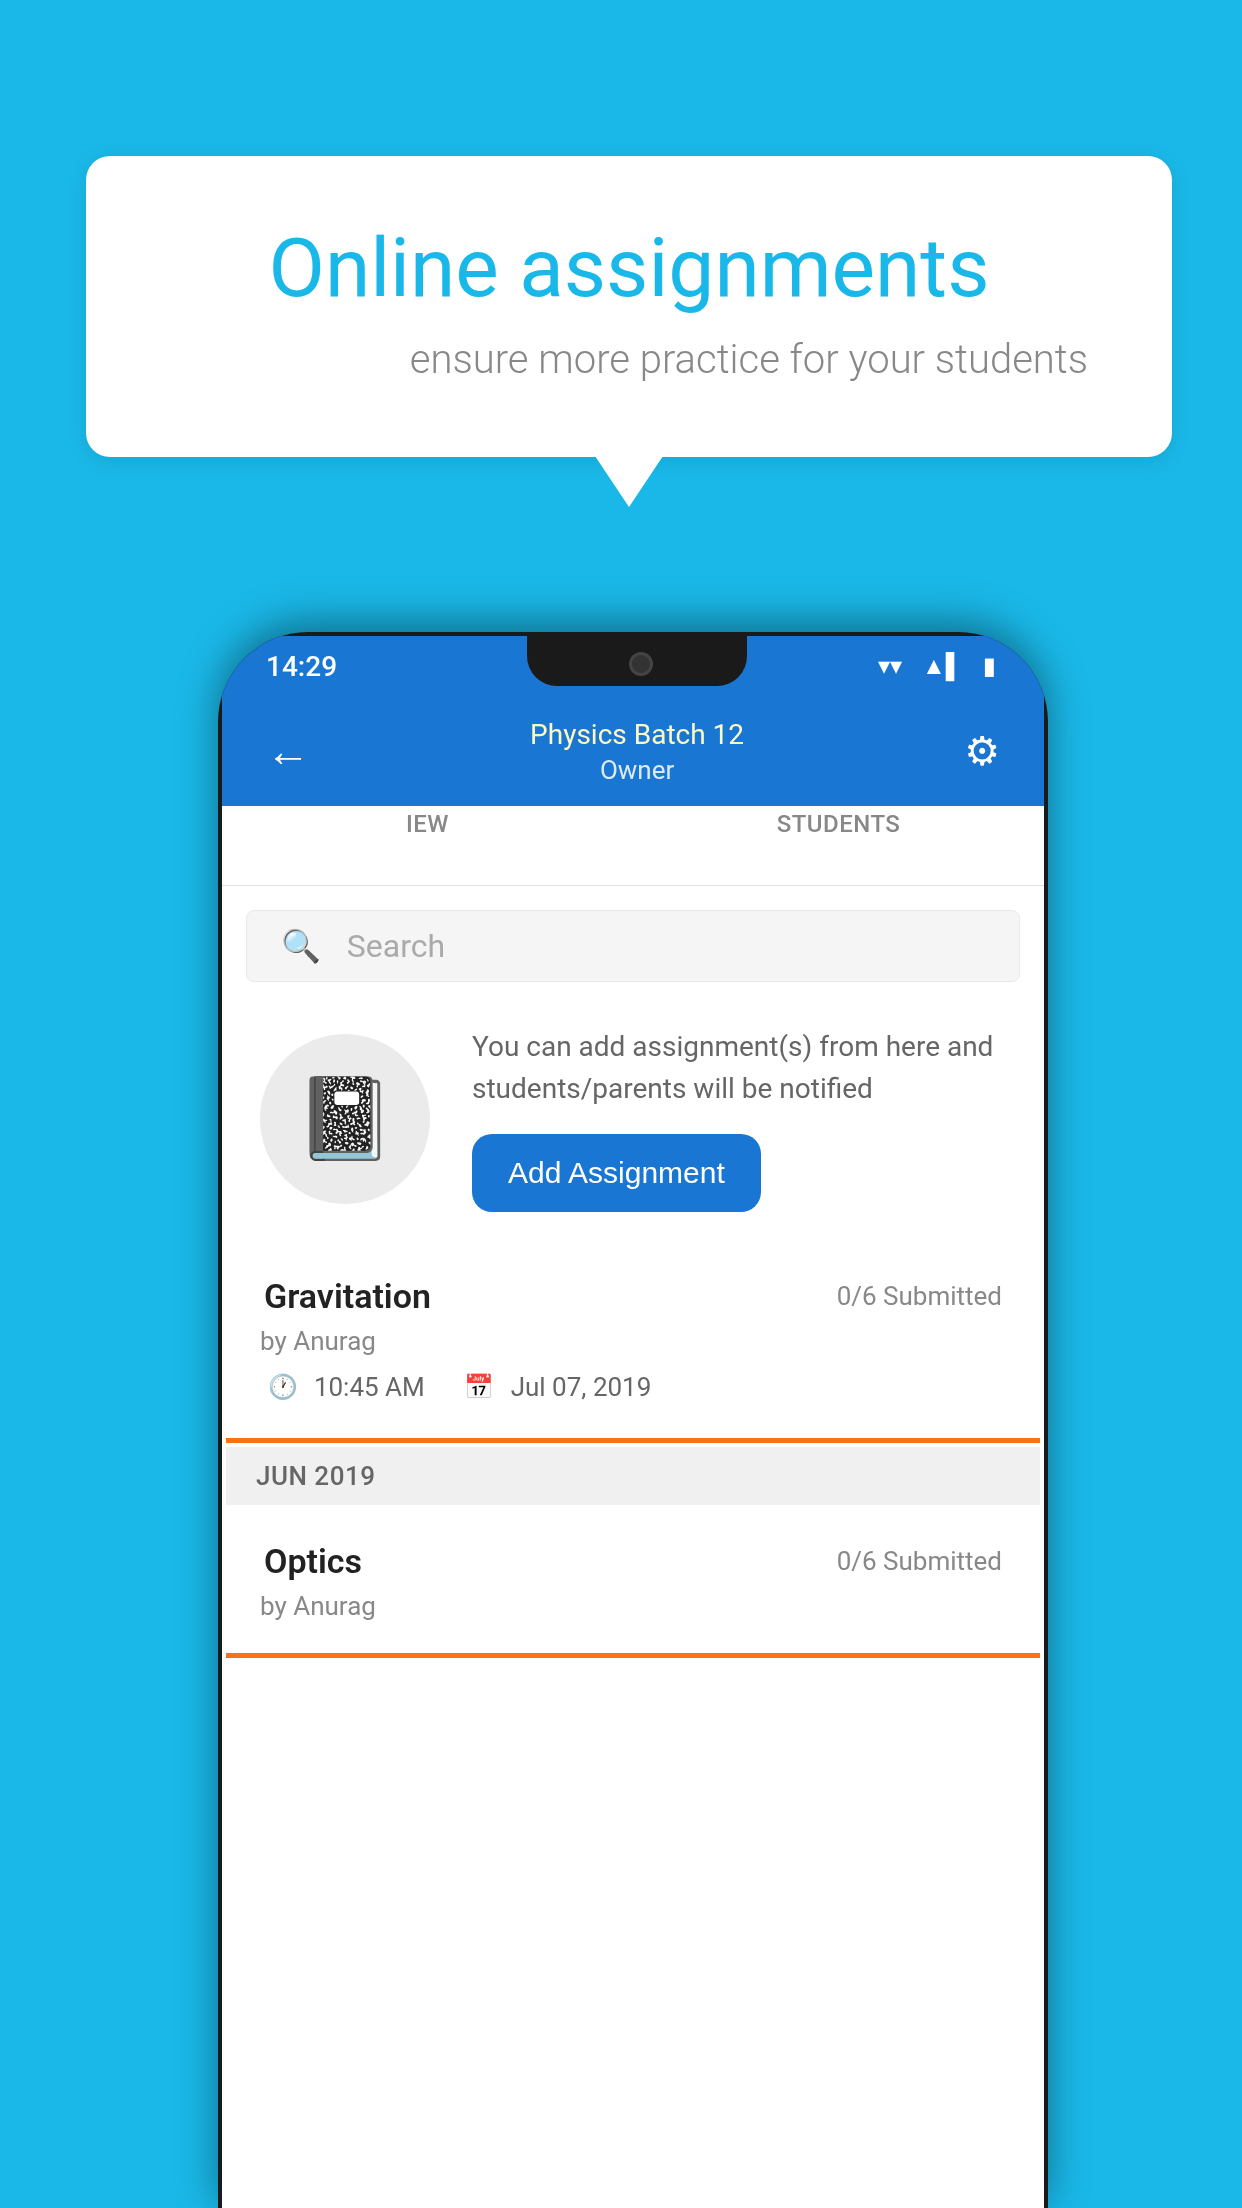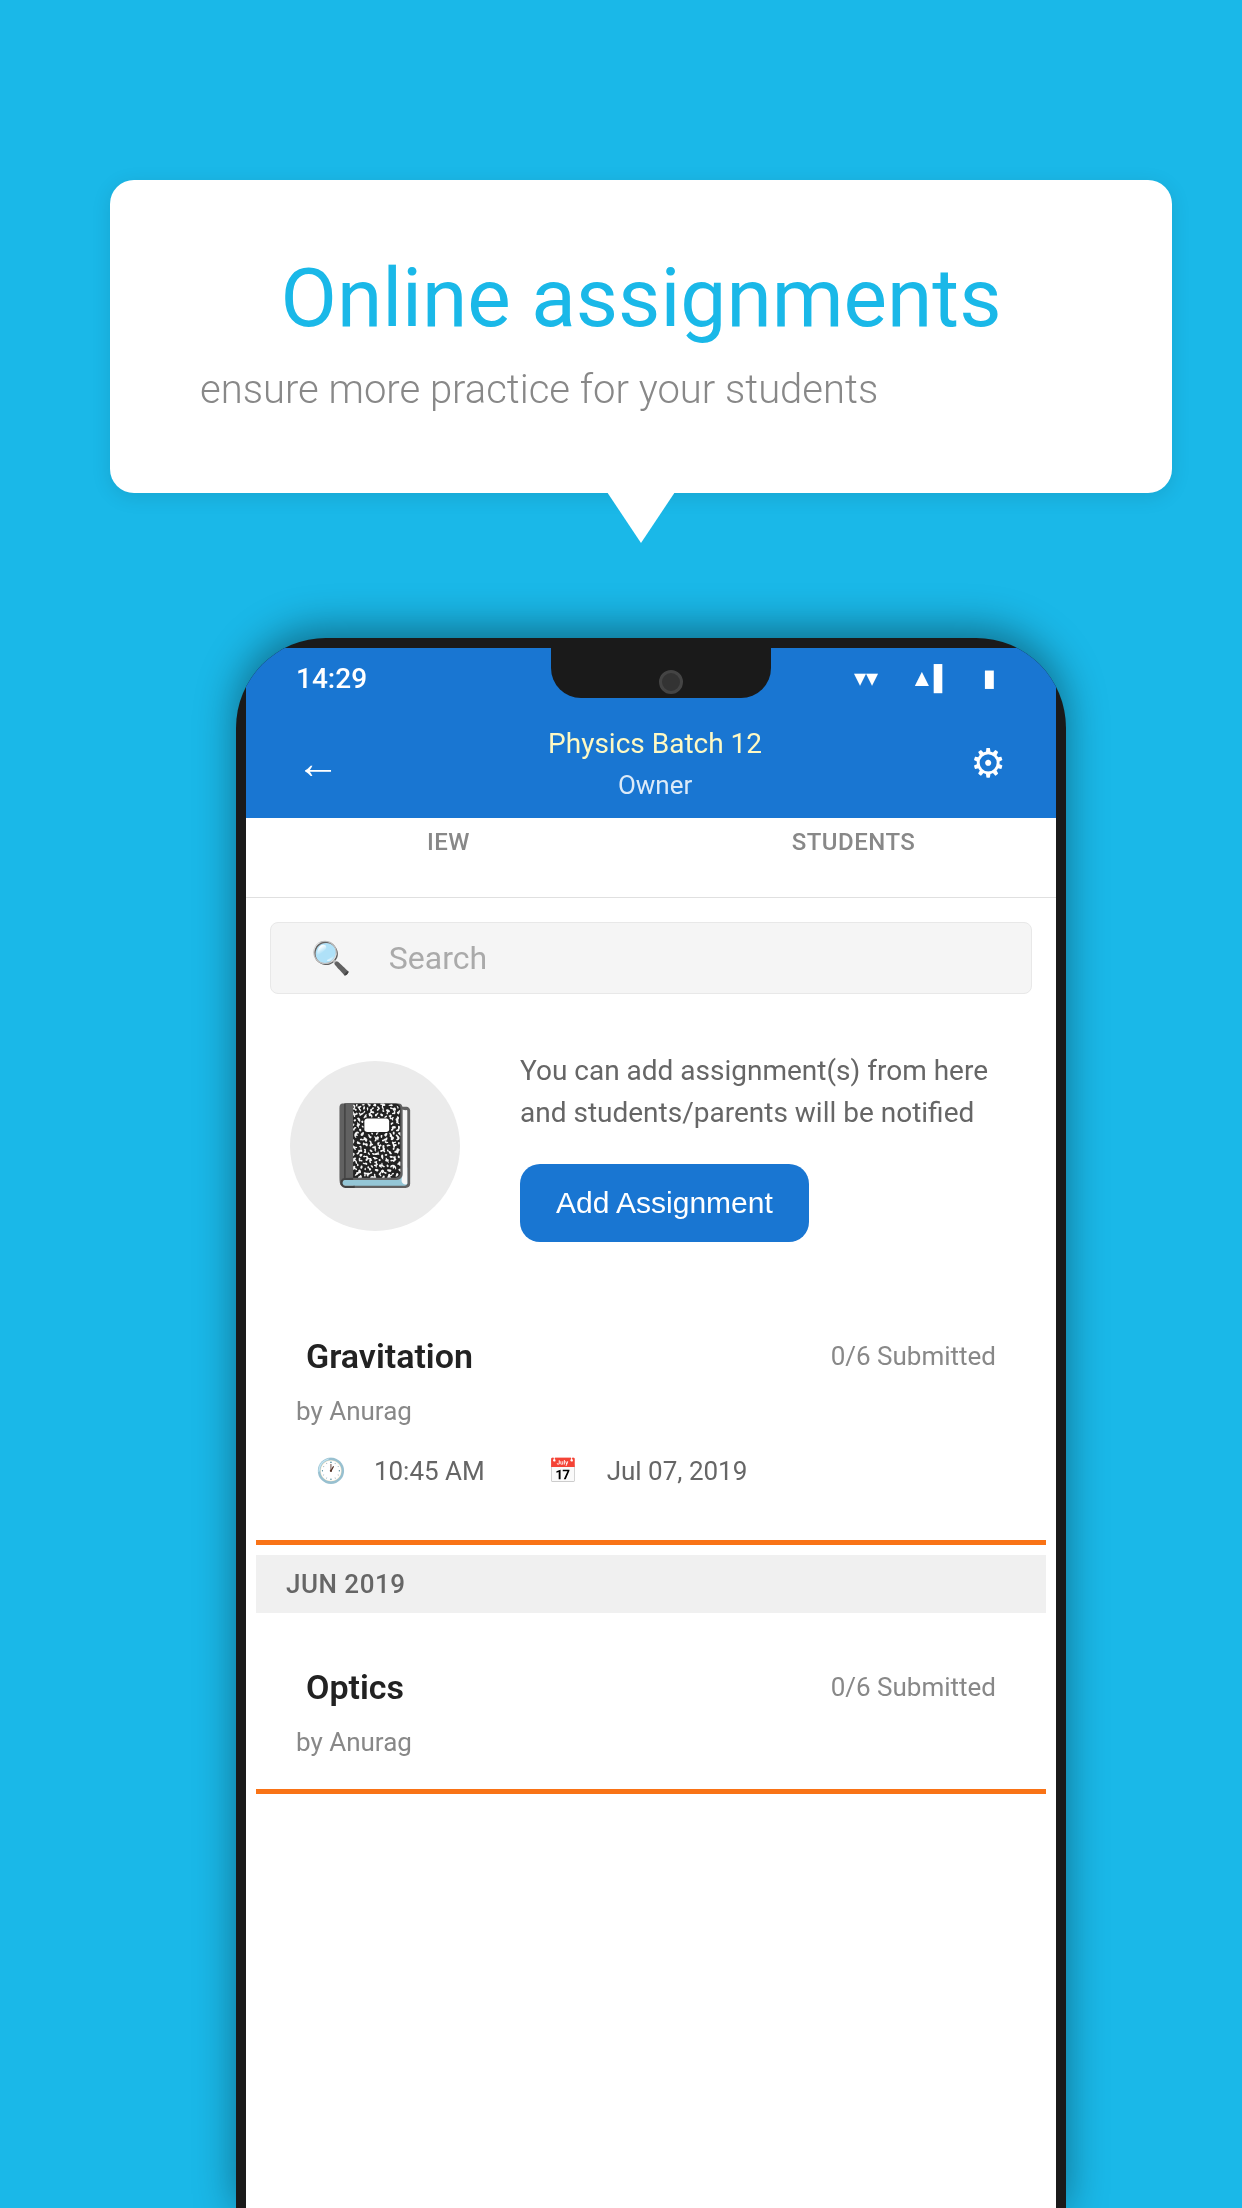--- a/index.html
+++ b/index.html
@@ -1,15 +1,15 @@
 <!DOCTYPE html>
 <html><head>
   <meta charset="utf-8">
   <style>
-    * { margin: 10px; padding: 0; box-sizing: border-box; }
+    * { margin: 4px; padding: 0; box-sizing: border-box; }
 
     body {
       width: 1242px;
       height: 2208px;
       background-color: #1ab8e8;
       font-family: 'Roboto', Arial, sans-serif;
       overflow: hidden;
       position: relative;
     }
 
@@ -46,21 +46,21 @@
       font-size: 82px;
       color: #1ab8e8;
       font-weight: 400;
       text-align: center;
       margin-bottom: 20px;
     }
 
     .bubble-subtitle {
       font-size: 40px;
       color: #888;
-      text-align: left;
+      text-align: right;
       font-weight: 300;
     }
 
     
     .phone-frame {
       position: absolute;
       bottom: 0;
       left: 50%;
       transform: translateX(-50%);
       width: 830px;

